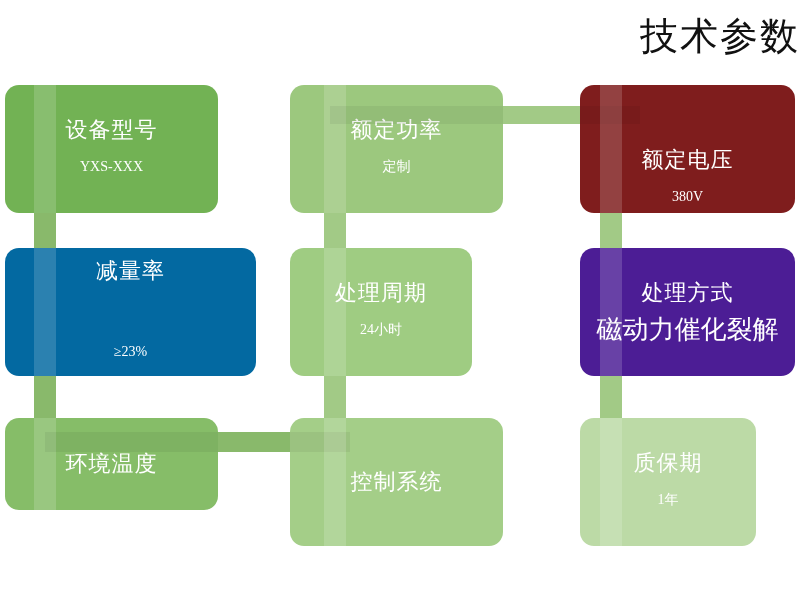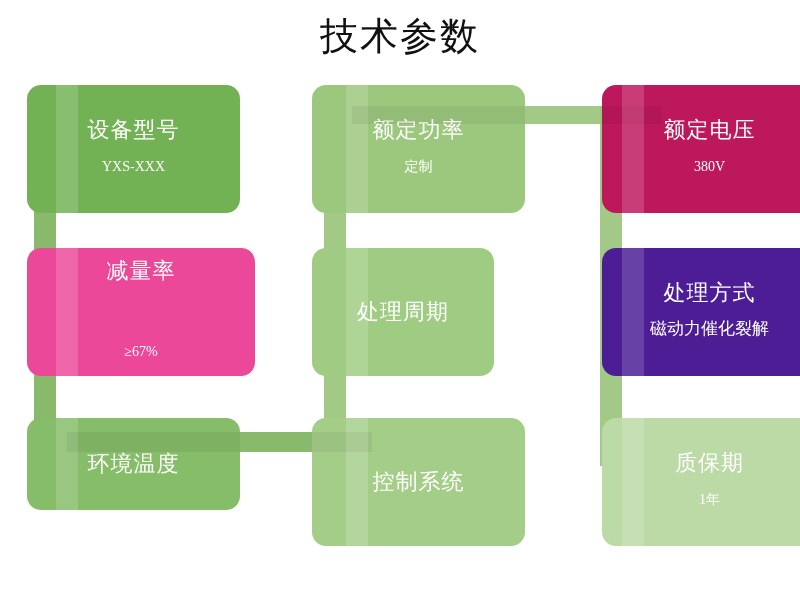--- a/index.html
+++ b/index.html
@@ -50,59 +50,58 @@
     position: absolute;
     border-radius: 14px;
     box-sizing: border-box;
     display: flex;
     flex-direction: column;
     align-items: center;
     justify-content: center;
     color: #ffffff;
     text-align: center;
     overflow: hidden;
-    margin-left: 22px;
   }
   .card .c-title {
     font-family: "DejaVu Sans", "Liberation Sans", sans-serif;
     font-size: 22px;
     line-height: 30px;
     letter-spacing: 1px;
     color: #ffffff;
     white-space: nowrap;
   }
   .card .c-value {
     font-family: "Liberation Serif", "DejaVu Serif", serif;
     font-size: 14px;
     line-height: 32px;
     margin-top: 6px;
     color: #ffffff;
     white-space: nowrap;
   }
   .card.wide .c-value {
-    font-family: Liberation Mono, monospace;
-    font-size: 17px;
+    font-family: Liberation Serif, serif;
+    font-size: 26px;
   }
 
   
   .band {
     position: absolute;
     background: rgba(255,255,255,0.16);
     pointer-events: none;
   }
   .band.dark {
     background: rgba(0,0,0,0.055);
   }
 </style>
 </head>
 <body>
 
 <div id="slide" style="background: rgb(255, 255, 255);">
 
-  <div id="page-title" style="color: rgb(17, 17, 17);">技术参数</div>
+  <div id="page-title" style="color: rgb(17, 17, 17); text-align: right;">技术参数</div>
 
   <div class="connector" style="left: 34px; top: 150px; width: 22px; height: 110px; background: rgb(127, 179, 94);"></div>
 
   <div class="connector" style="left: 34px; top: 310px; width: 22px; height: 120px; background: rgb(127, 179, 94);"></div>
 
   <div class="connector" style="left: 150px; top: 432px; width: 200px; height: 20px; background: rgb(127, 179, 94);"></div>
 
   <div class="connector light" style="left: 324px; top: 100px; width: 22px; height: 360px; background: rgb(154, 197, 124);"></div>
 
   <div class="connector light" style="left: 460px; top: 106px; width: 170px; height: 18px; background: rgb(154, 197, 124);"></div>
@@ -115,55 +114,56 @@
     <div class="c-value">YXS-XXX</div>
   </div>
 
   <div class="card" id="card-2" style="left: 290px; top: 85px; width: 213px; height: 128px; background: rgb(156, 200, 126); align-items: center;">
     <div class="band" style="left:34px; top:0; width:22px; height:128px;"></div>
     <div class="band dark" style="left:40px; top:21px; width:173px; height:18px;"></div>
     <div class="c-title">额定功率</div>
     <div class="c-value">定制</div>
   </div>
 
-  <div class="card" id="card-3" style="left: 580px; top: 85px; width: 215px; height: 128px; background: #be185d;">
+  <div class="card" id="card-3" style="left: 580px; top: 85px; width: 215px; height: 128px; background: #7f1d1d; justify-content: flex-end;">
     <div class="band dark" style="left:0; top:21px; width:60px; height:18px;"></div>
     <div class="band" style="left:20px; top:0; width:22px; height:128px;"></div>
     <div class="c-title">额定电压</div>
     <div class="c-value">380V</div>
   </div>
 
-  <div class="card" id="card-4" style="left: 5px; top: 248px; width: 228px; height: 128px; background: #ec4899; gap: 44px;">
+  <div class="card" id="card-4" style="left: 5px; top: 248px; width: 251px; height: 128px; background: #0369a1; gap: 44px;">
     <div class="band" style="left:29px; top:0; width:22px; height:128px;"></div>
     <div class="c-title">减量率</div>
-    <div class="c-value">≥67%</div>
+    <div class="c-value">≥23%</div>
   </div>
 
   <div class="card" id="card-5" style="left: 290px; top: 248px; width: 182px; height: 128px; background: rgb(159, 204, 130);">
     <div class="band" style="left:34px; top:0; width:22px; height:128px;"></div>
     <div class="c-title">处理周期</div>
+    <div class="c-value">24小时</div>
   </div>
 
   <div class="card wide" id="card-6" style="left: 580px; top: 248px; width: 215px; height: 128px; background: #4c1d95;">
     <div class="band" style="left:20px; top:0; width:22px; height:128px;"></div>
     <div class="c-title">处理方式</div>
     <div class="c-value">磁动力催化裂解</div>
   </div>
 
   <div class="card" id="card-7" style="left: 5px; top: 418px; width: 213px; height: 92px; background: rgb(134, 189, 104);">
     <div class="band" style="left:29px; top:0; width:22px; height:128px;"></div>
     <div class="band dark" style="left:40px; top:14px; width:173px; height:20px;"></div>
     <div class="c-title">环境温度</div>
   </div>
 
   <div class="card" id="card-8" style="left: 290px; top: 418px; width: 213px; height: 128px; background: rgb(164, 206, 136); align-items: center;">
     <div class="band dark" style="left:0; top:14px; width:60px; height:20px;"></div>
     <div class="band" style="left:34px; top:0; width:22px; height:128px;"></div>
     <div class="c-title">控制系统</div>
   </div>
 
-  <div class="card" id="card-9" style="left: 580px; top: 418px; width: 215px; height: 128px; background: rgb(188, 218, 166);">
+  <div class="card" id="card-9" style="left: 580px; top: 418px; width: 176px; height: 128px; background: rgb(188, 218, 166);">
     <div class="band" style="left:20px; top:0; width:22px; height:128px;"></div>
     <div class="c-title">质保期</div>
     <div class="c-value">1年</div>
   </div>
 
 </div>
 
 </body></html>

